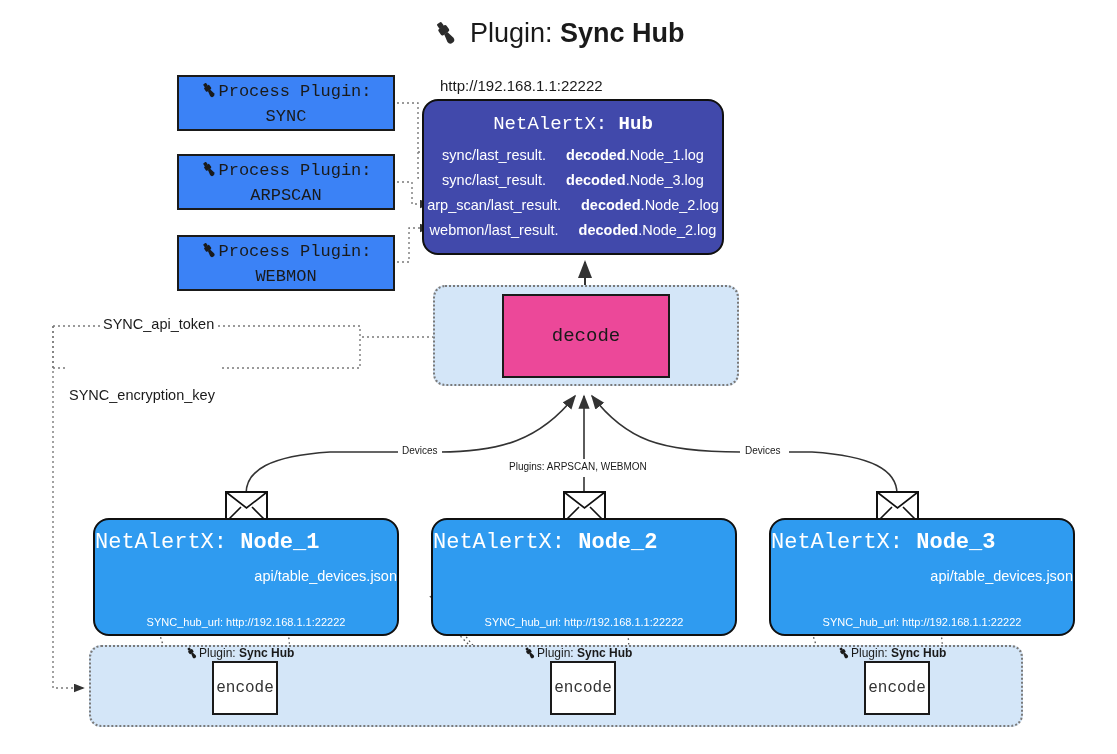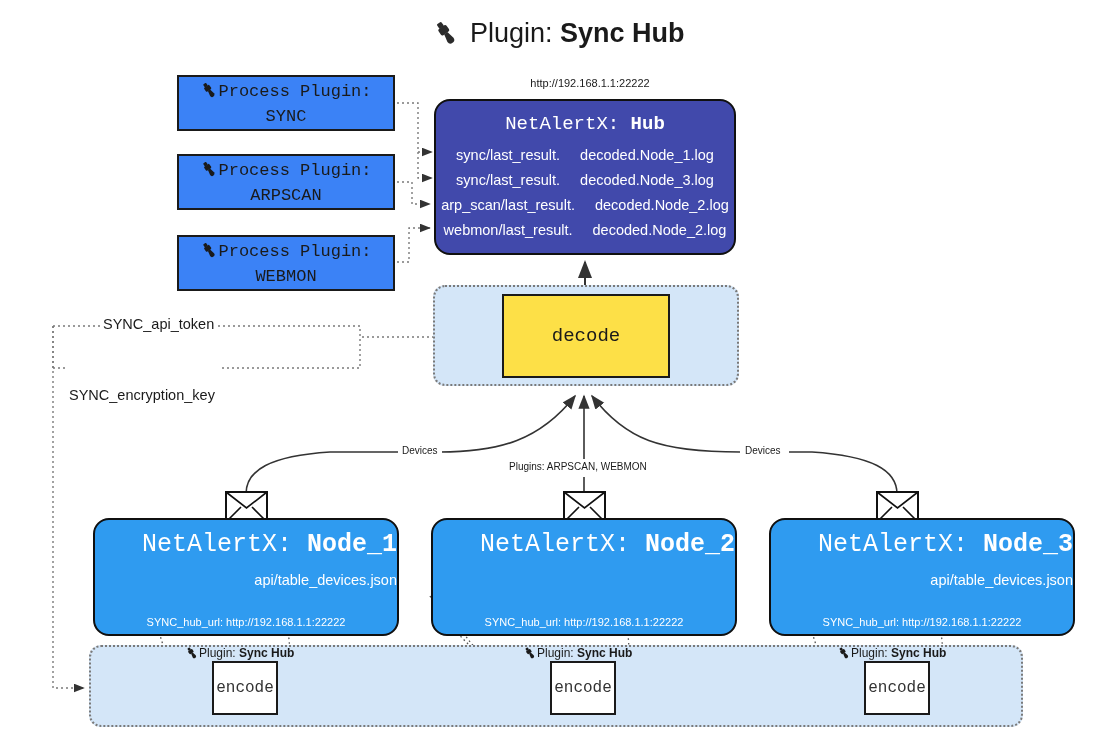--- a/index.html
+++ b/index.html
@@ -8,64 +8,64 @@
   .stage{position:absolute;left:0;top:0;width:1117px;height:754px;}
   svg.wires{position:absolute;left:0;top:0;width:1117px;height:754px;pointer-events:none;}
 
   
   .title{position:absolute;left:0;top:16px;width:1117px;text-align:center;
          font-size:27px;line-height:34px;white-space:nowrap;}
   .title .plug{display:inline-block;vertical-align:-3px;margin-right:4px;}
   .title .lbl{font-weight:400;}
   .title .val{font-weight:700;}
 
-  .hub-url{position:absolute;left:440px;top:77px;width:300px;text-align:center;
-           font-size:11px;color:#1a1a1a;}
+  .hub-url{position:absolute;left:440px;top:77px;width:300px;
+           font-size:15px;color:#1a1a1a;}
 
   
   .procbox{position:absolute;width:218px;height:56px;border:2px solid #1a1a1a;
            background:#3b82f6;box-sizing:border-box;
            font-family:"Liberation Mono","DejaVu Sans Mono",monospace;
            font-size:17px;line-height:23px;text-align:center;
            padding-top:3px;}
   .procbox .l1{display:block;white-space:nowrap;}
   .procbox .l2{display:block;}
   .procbox .plug{display:inline-block;vertical-align:-2px;margin-right:1px;}
 
   
-  .hub{position:absolute;left:434px;top:99px;width:302px;height:156px;
+  .hub{position:absolute;left:422px;top:99px;width:302px;height:156px;
        background:#4149ab;border:2px solid #101010;border-radius:16px;
        box-sizing:border-box;color:#ffffff;overflow:hidden;}
   .hub .hdr{font-family:"Liberation Mono","DejaVu Sans Mono",monospace;
             font-size:19px;text-align:center;margin-top:12px;white-space:nowrap;}
   .hub .hdr b{font-weight:700;}
   .hub .logs{margin-top:8px;}
   .hub .logline{font-size:14.5px;line-height:25px;text-align:center;white-space:nowrap;}
-  .hub .logline b{font-weight:400;margin-left:20px;}
+  .hub .logline b{font-weight:700;margin-left:20px;}
 
   
   .decode-group{position:absolute;left:433px;top:285px;width:306px;height:101px;
                 background:#d4e6f8;border:2px dotted #7a7a7a;border-radius:12px;
                 box-sizing:border-box;}
   .decode-box{position:absolute;left:502px;top:294px;width:168px;height:84px;
-              background:#fde047;border:2px solid #1a1a1a;box-sizing:border-box;
+              background:#ec4899;border:2px solid #1a1a1a;box-sizing:border-box;
               display:flex;align-items:center;justify-content:center;
               font-family:"Liberation Mono","DejaVu Sans Mono",monospace;font-size:19px;}
 
   
   .keylabel{position:absolute;font-size:14.5px;background:#ffffff;padding:0 3px;white-space:nowrap;}
 
   
   .edgelabel{position:absolute;font-size:10px;background:#ffffff;padding:0 4px;white-space:nowrap;}
 
   
   .node{position:absolute;width:306px;height:118px;background:#2f9bf0;
         border:2px solid #101010;border-radius:16px;box-sizing:border-box;color:#ffffff;}
   .node .hdr{font-family:"Liberation Mono","DejaVu Sans Mono",monospace;
-             font-size:25px;text-align:right;margin-top:10px;white-space:nowrap;}
+             font-size:22px;text-align:left;margin-top:10px;white-space:nowrap;}
   .node .hdr b{font-weight:700;}
   .node .lines{margin-top:9px;}
   .node .ln{font-size:14.5px;line-height:24px;text-align:right;white-space:nowrap;}
   .node .foot{position:absolute;left:0;bottom:6px;width:100%;text-align:center;
               font-size:11px;white-space:nowrap;}
 
   
   .envelope{position:absolute;width:43px;height:32px;}
 
   

